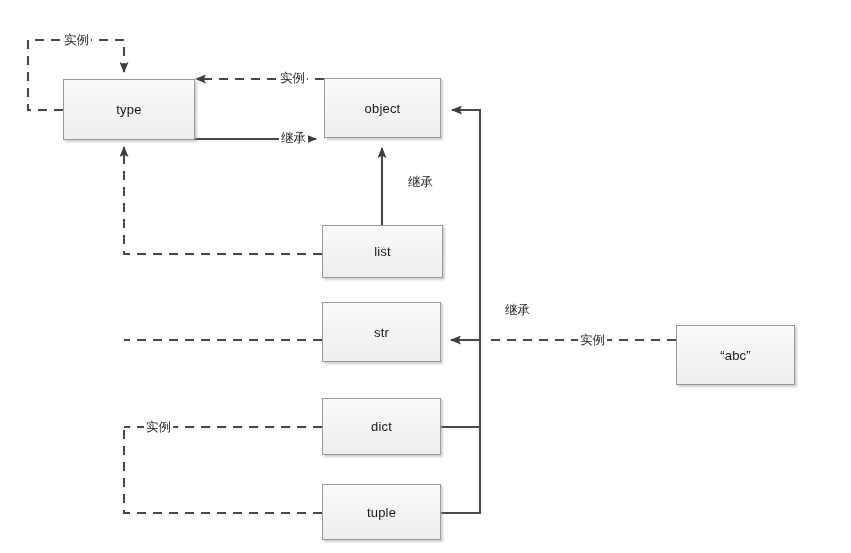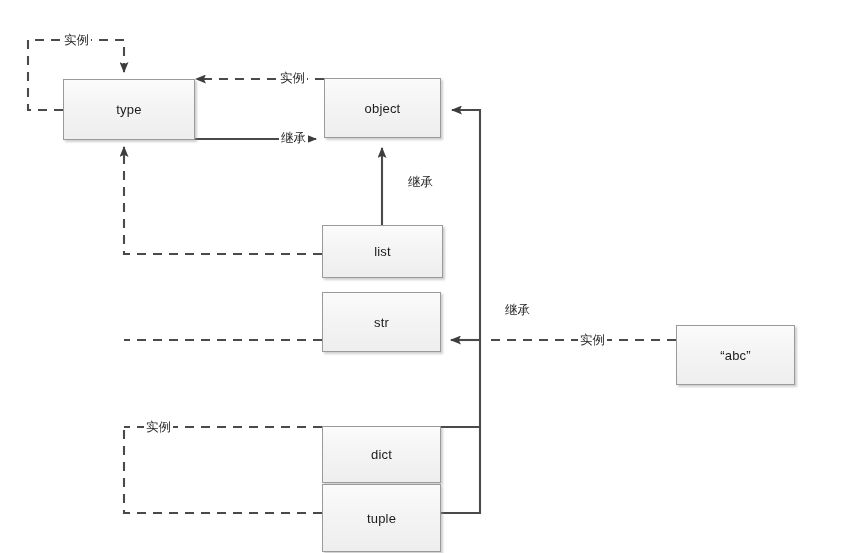--- a/index.html
+++ b/index.html
@@ -92,29 +92,29 @@
   </div>
 
   <div class="node-box" style="left:324px; top:78px; width:117px; height:60px;text-align:center;">
     <span>object</span>
   </div>
 
   <div class="node-box" style="left:322px; top:225px; width:121px; height:53px;">
     <span>list</span>
   </div>
 
-  <div class="node-box" style="left:322px; top:292px; width:119px; height:60px;">
+  <div class="node-box" style="left:322px; top:302px; width:119px; height:60px;">
     <span>str</span>
   </div>
 
-  <div class="node-box" style="left:322px; top:398px; width:119px; height:57px;margin-top:28px;">
+  <div class="node-box" style="left:322px; top:398px; width:119px; height:57px;">
     <span>dict</span>
   </div>
 
-  <div class="node-box" style="left:322px; top:484px; width:119px; height:68px;">
+  <div class="node-box" style="left:322px; top:484px; width:119px; height:56px;">
     <span>tuple</span>
   </div>
 
   <div class="node-box" style="left:676px; top:310px; width:119px; height:60px;margin-top:15px;">
     <span>“abc”</span>
   </div>
 
   <div class="edge-label" style="left:22px; top:33px;">实例</div>
 
   <div class="edge-label" style="left:238px; top:71px;">实例</div>

